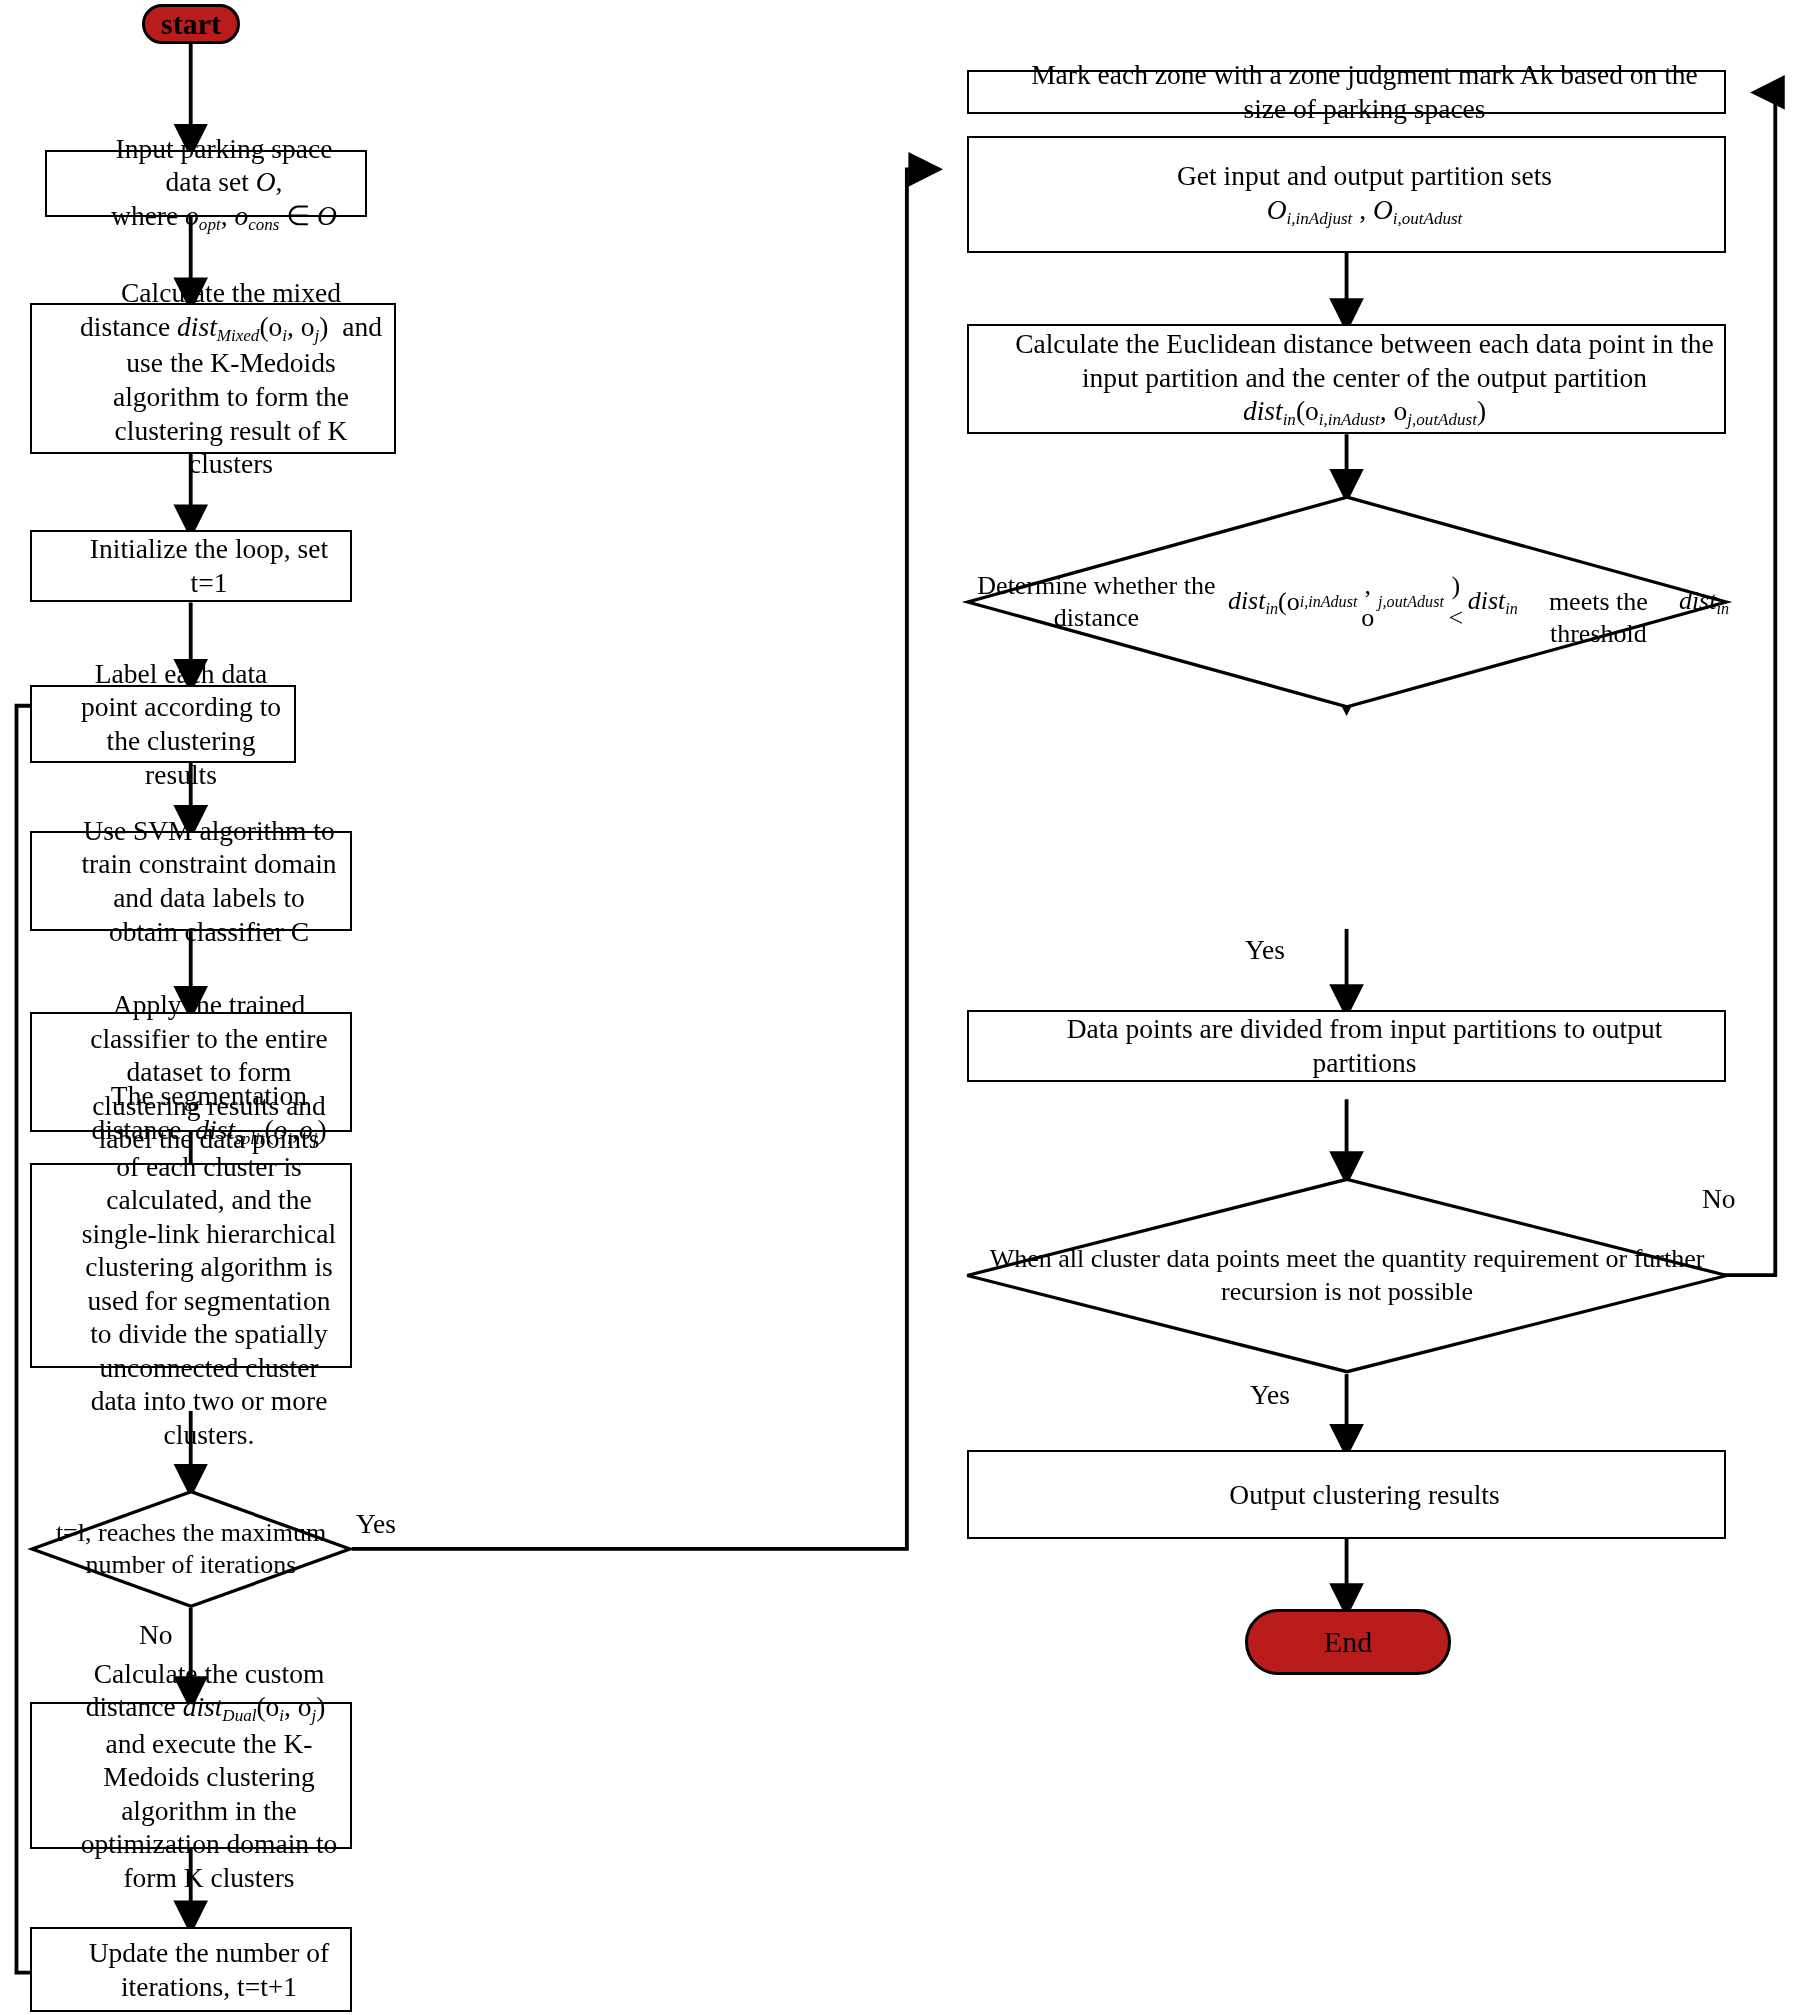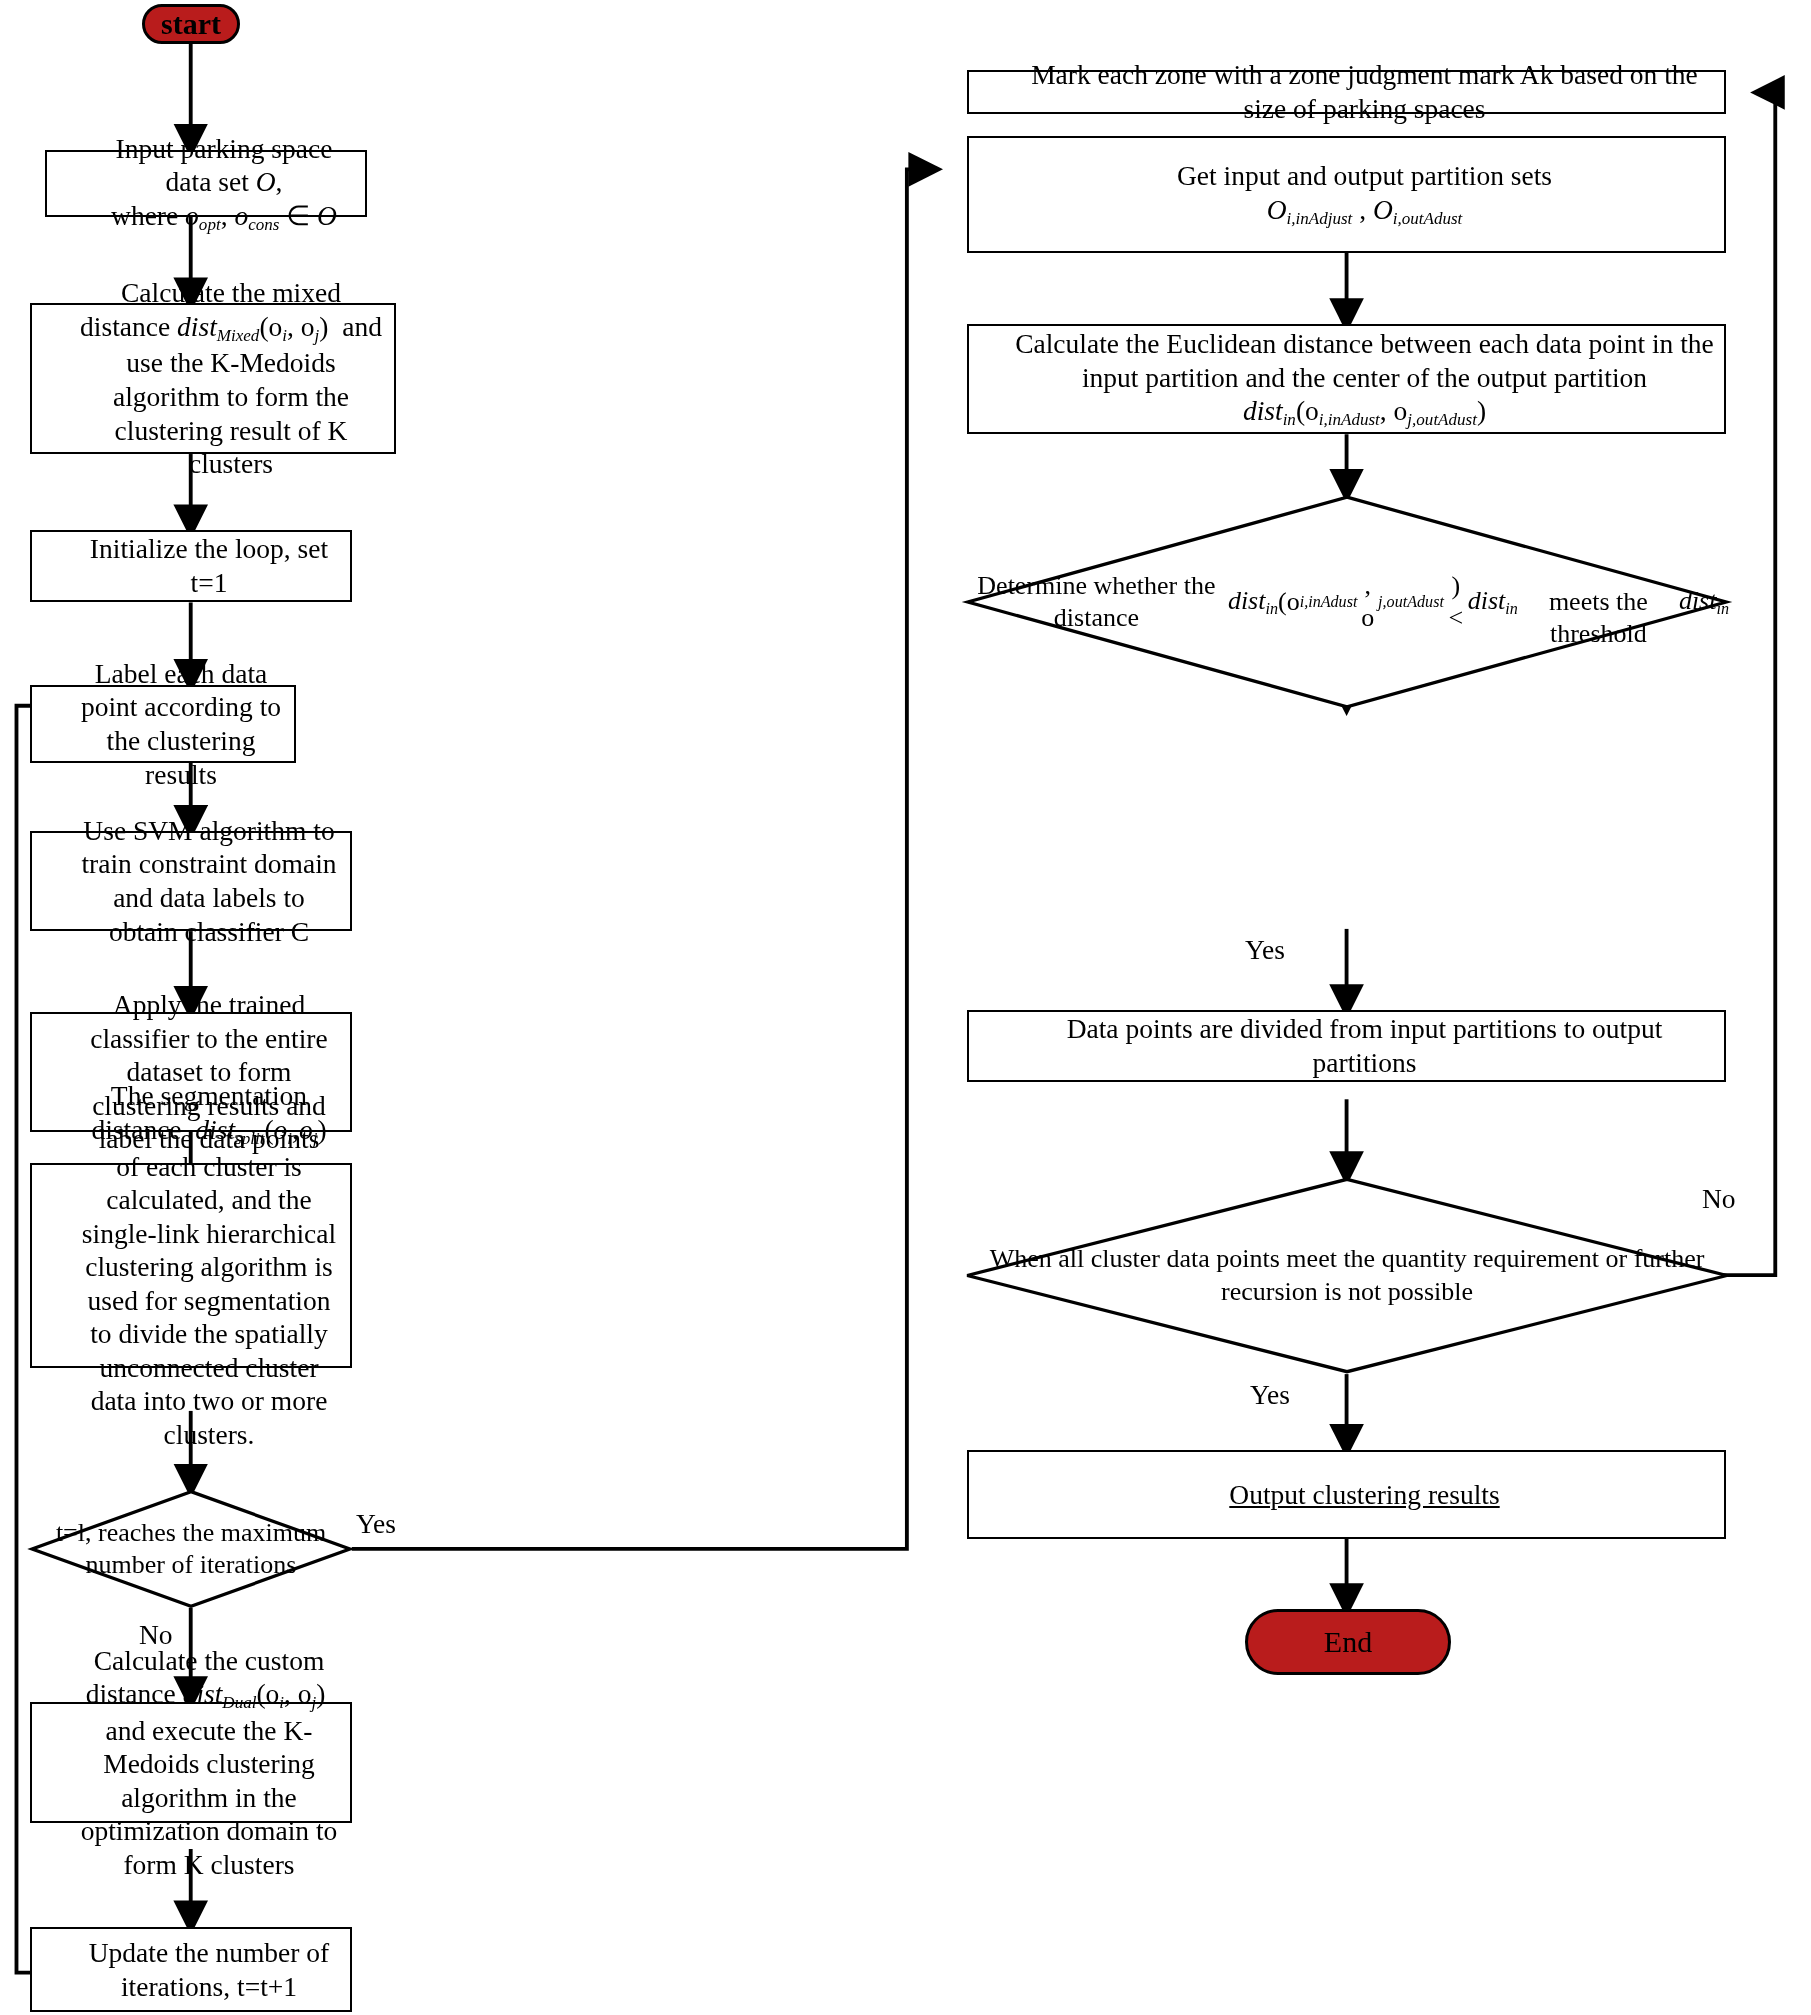--- a/index.html
+++ b/index.html
@@ -93,21 +93,21 @@
   <div class="diamond" style="left:30px;top:1490px;width:322px;height:118px;">
     <svg width="322" height="118" viewBox="0 0 585 215">
         <polygon points="292.5,3 582,107.5 292.5,212 3,107.5" fill="#fff" stroke="#000" stroke-width="6"></polygon>
       </svg>
     <div class="dtext">t=l, reaches the maximum number of iterations</div>
   </div>
 
   <div class="edgelabel" style="left:356px;top:1508px;">Yes</div>
   <div class="edgelabel" style="left:139px;top:1619px;">No</div>
 
-  <div class="node proc" style="left:30px;top:1702px;width:322px;height:121px;">
+  <div class="node proc" style="left:30px;top:1702px;width:322px;height:147px;">
     <div class="nodetext">Calculate the custom distance <span class="mi">dist<span class="sub">Dual</span></span>(o<span class="sub">i</span>, o<span class="sub">j</span>)&nbsp; and execute the K-Medoids clustering algorithm in the optimization domain to form K clusters</div>
   </div>
 
   <div class="node proc" style="left:30px;top:1927px;width:322px;height:85px;">
     <div class="nodetext">Update the number of iterations, t=t+1</div>
   </div>
 
   <div class="node proc" style="left:967px;top:70px;width:759px;height:44px;">
     <div class="nodetext">Mark each zone with a zone judgment mark Ak based on the size of parking spaces</div>
   </div>
@@ -139,21 +139,21 @@
   <div class="diamond" style="left:965px;top:1177px;width:764px;height:197px;">
     <svg width="764" height="197" viewBox="0 0 1390 358">
         <polygon points="695,4 1386,179 695,354 4,179" fill="#fff" stroke="#000" stroke-width="6"></polygon>
       </svg>
     <div class="dtext">When all cluster data points meet the quantity requirement or further recursion is not possible</div>
   </div>
 
   <div class="edgelabel" style="left:1702px;top:1183px;">No</div>
   <div class="edgelabel" style="left:1250px;top:1379px;">Yes</div>
 
-  <div class="node proc" style="left:967px;top:1450px;width:759px;height:89px;text-decoration:underline;">
+  <div class="node proc" style="left:967px;top:1450px;width:759px;height:89px;">
     <div class="nodetext">Output clustering results</div>
   </div>
 
   <div class="node term" style="left:1245px;top:1609px;width:206px;height:66px;">
     <div class="nodetext" style="font-weight:normal;">End</div>
   </div>
 
 </div>
 
 

